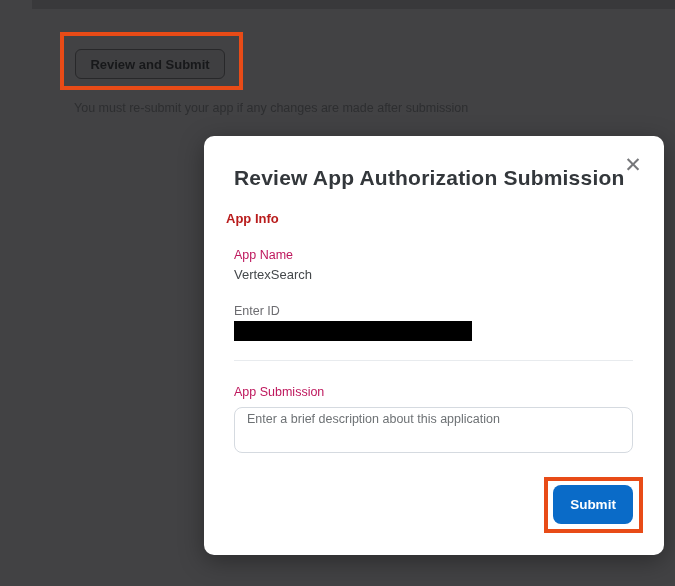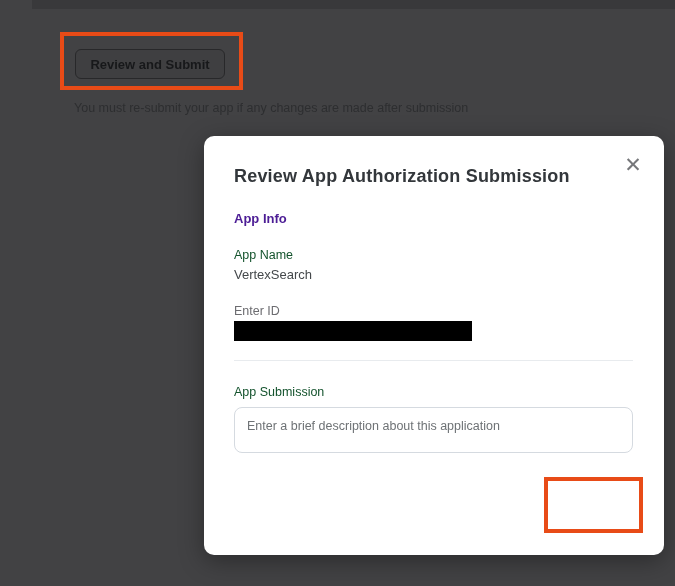--- a/index.html
+++ b/index.html
@@ -47,61 +47,61 @@
   
   .modal {
     position: absolute; left: 172px; top: 136px; width: 460px; height: 419px;
     background: #ffffff;
     border-radius: 10px;
     box-shadow: 0 6px 24px rgba(0,0,0,0.35);
     z-index: 10;
   }
   .modal-title {
     position: absolute; left: 30px; top: 166px;
-    font-size: 18px; font-weight: bold; color: #33373b;
+    font-size: 21px; font-weight: bold; color: #33373b;
     letter-spacing: 0.2px;
     white-space: nowrap;
   }
   .modal .modal-title { top: 30px; }
   .close-btn {
     position: absolute; left: 413px; top: 13px; width: 32px; height: 32px;
     display: flex; align-items: center; justify-content: center;
     font-size: 21px; color: #76777a;
     background: none; border: none; cursor: pointer;
     font-family: "DejaVu Sans", sans-serif;
     line-height: 1;
   }
   .section-heading {
-    position: absolute; left: 30px; top: 75px;
-    font-size: 13px; font-weight: bold; color: #4c1d95;
+    position: absolute; left: 22px; top: 75px;
+    font-size: 13px; font-weight: bold; color: #b91c1c;
   }
   .field-label {
     position: absolute; left: 30px;
-    font-size: 12.5px; color: #14532d; font-weight: normal;
+    font-size: 12.5px; color: #be185d; font-weight: normal;
   }
   .label-app-name { top: 112px; }
   .value-app-name {
     position: absolute; left: 30px; top: 131px;
     font-size: 13px; color: #44484b;
   }
   .label-client-id { top: 168px; color: #6c6c70; }
   .redacted-bar {
     position: absolute; left: 30px; top: 185px; width: 238px; height: 20px;
     background: #000000;
   }
   .divider {
     position: absolute; left: 30px; top: 224px; width: 399px; height: 1px;
     background: #e8ebee; border: none;
   }
   .label-app-desc { top: 249px; }
   .desc-textarea {
     position: absolute; left: 30px; top: 271px; width: 399px; height: 46px;
     border: 1px solid #d5dae0;
     border-radius: 8px;
-    padding: 11px 12px;
+    padding: 4px 12px;
     font-family: "Liberation Sans", "DejaVu Sans", sans-serif;
     font-size: 12.5px; color: #44484b;
     resize: none; outline: none; background: #ffffff;
   }
   .desc-textarea::placeholder { color: #6e7275; opacity: 1; }
 
   .cancel-btn {
     position: absolute; left: 259px; top: 351px; width: 81px; height: 36px;
     background: #ffffff;
     border: 1px solid #d1d6dc;
@@ -145,18 +145,19 @@
     <div class="field-label label-client-id">Enter ID</div>
     <div class="redacted-bar"></div>
 
     <hr class="divider">
 
     <div class="field-label label-app-desc">App Submission</div>
 
     <textarea class="desc-textarea" placeholder="Enter a brief description about this application" style=""></textarea>
 
 
+    <button class="submit-btn">Submit</button>
   </div>
 
   <div class="annotation-rect annot-review"></div>
   <div class="annotation-rect annot-submit"></div>
 
 </div>
 
 </body></html>

